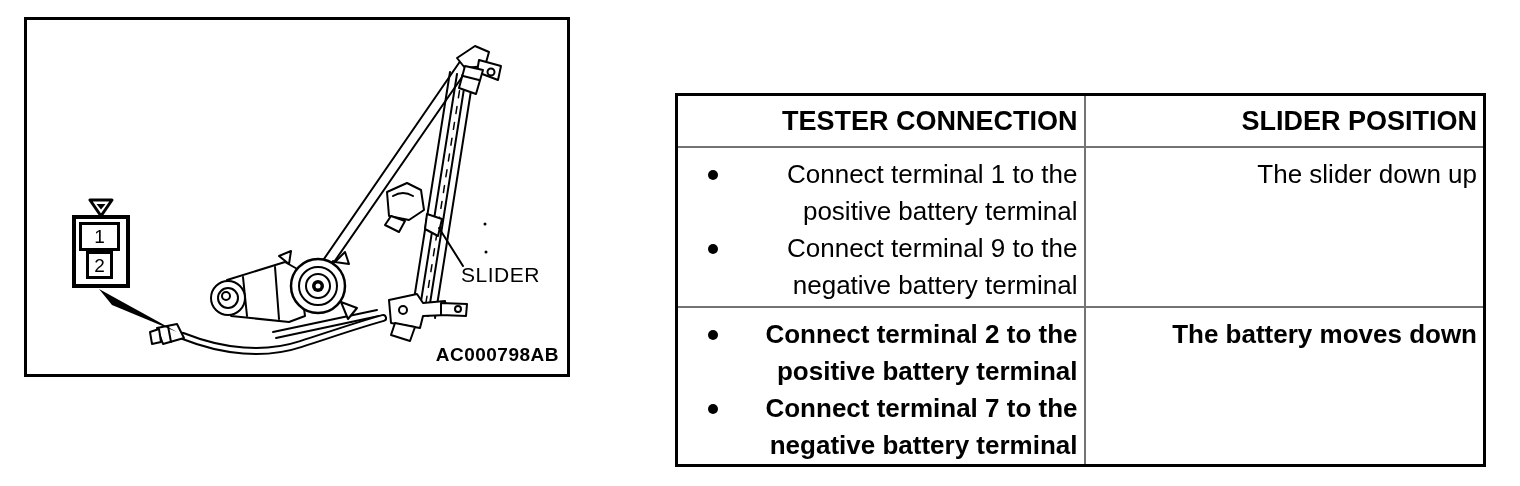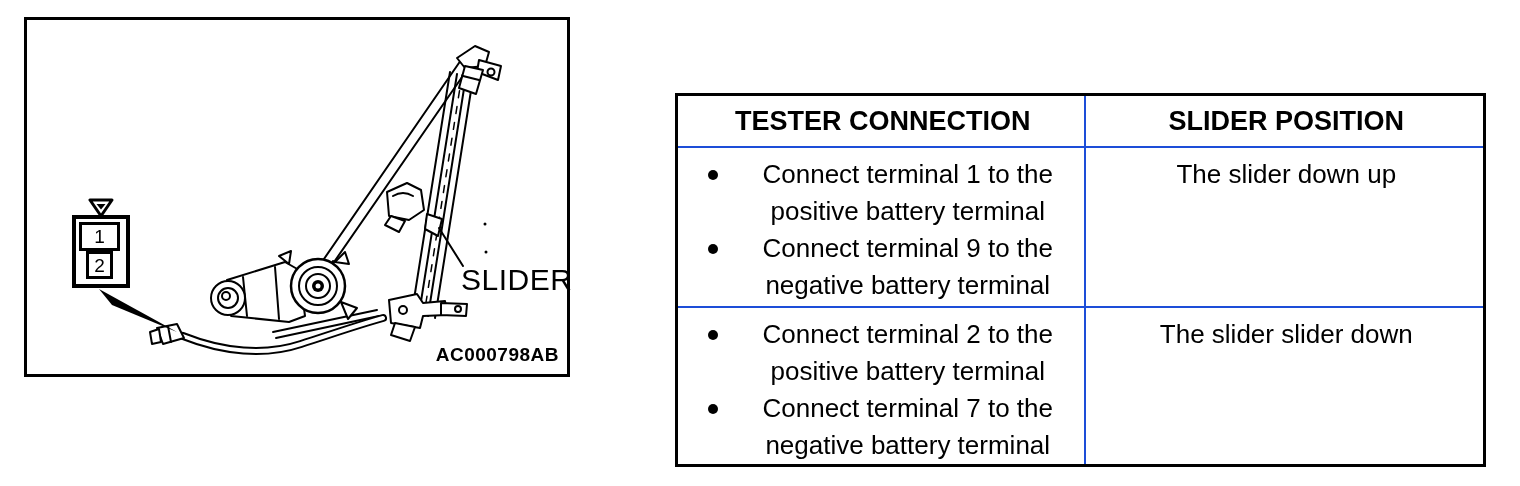--- a/index.html
+++ b/index.html
@@ -30,48 +30,48 @@
   .conn-t {
     position: absolute; border: 3px solid #000; box-sizing: border-box;
     background: #fff; display: flex; align-items: center; justify-content: center;
     font-size: 19px; line-height: 1;
   }
   .conn-t1 { left: 3px;  top: 3px;  width: 41px; height: 29px; }
   .conn-t2 { left: 10px; top: 32px; width: 27px; height: 28px; }
 
   .slider-label {
     position: absolute; left: 434px; top: 243px;
-    font-size: 30px; line-height: 1.1; letter-spacing: 0.5px;
+    font-size: 21px; line-height: 1.1; letter-spacing: 0.5px;
   }
   .fig-code {
     position: absolute; right: 8px; bottom: 8px;
     font-size: 19px; font-weight: bold; letter-spacing: 0.5px;
   }
 
   
   .test-table {
     position: absolute; left: 675px; top: 93px;
     width: 811px;
     border-collapse: collapse; table-layout: fixed;
     border: 3px solid #000;
     background: #fff;
   }
   .test-table col.c1 { width: 408px; }
   .test-table th, .test-table td {
-    border: 2px solid #1d4ed8;
-    vertical-align: top; text-align: center;
+    border: 2px solid #737373;
+    vertical-align: top; text-align: right;
     box-sizing: border-box;
   }
   .test-table th {
     height: 52px;
     font-size: 27px; font-weight: bold;
     padding: 9px 6px 0 10px; line-height: 1.2;
   }
   .test-table tr.r1 td { height: 160px; }
-  .test-table tr.r2 td { height: 158px; }
+  .test-table tr.r2 td { height: 158px; font-weight: bold; }
   .test-table td {
     font-size: 26px; line-height: 37px;
     padding: 8px 6px 0 10px;
   }
   .steps ul { margin: 0; padding: 0; list-style: none; }
   .steps li { position: relative; margin-left: 50px; }
   .steps li::before {
     content: ""; position: absolute; left: -30px; top: 14px;
     width: 10px; height: 10px; border-radius: 50%; background: #000;
   }
@@ -202,18 +202,18 @@
         </td>
         <td class="result">The slider down up</td>
       </tr>
       <tr class="r2">
         <td class="steps">
           <ul>
             <li>Connect terminal 2 to the positive battery terminal</li>
             <li>Connect terminal 7 to the negative battery terminal</li>
           </ul>
         </td>
-        <td class="result">The slider slider down</td>
+        <td class="result">The battery moves down</td>
       </tr>
     </tbody>
   </table>
 
 </div>
 
 </body></html>

